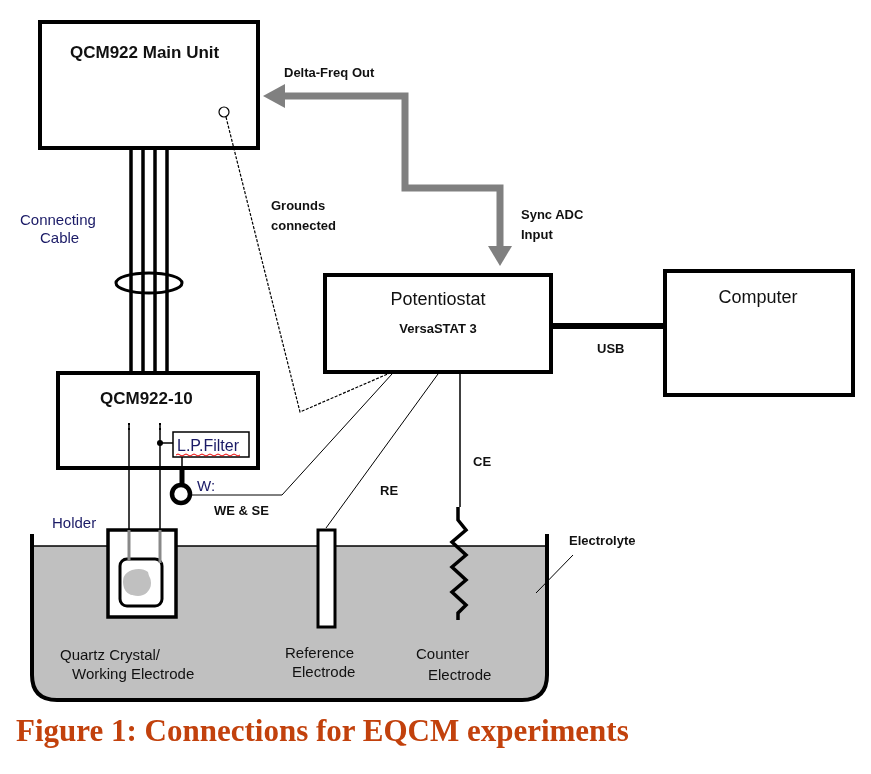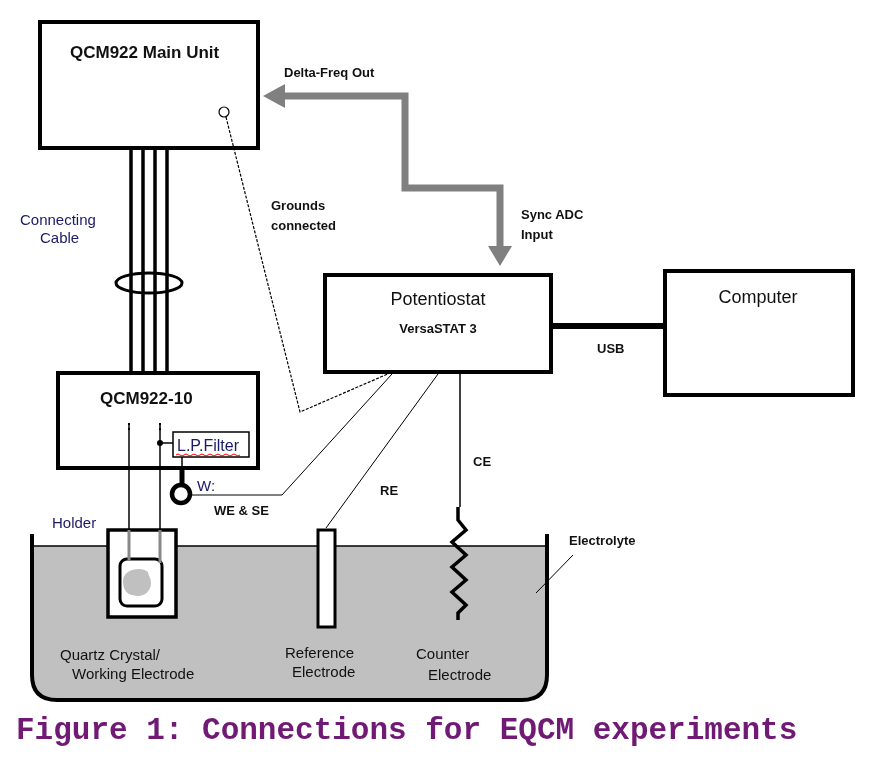--- a/index.html
+++ b/index.html
@@ -1,21 +1,21 @@
 <!DOCTYPE html>
 <html><head>
 <meta charset="utf-8">
 <style>
   html, body { margin:0; padding:0; background:#ffffff; }
   body { width:871px; height:774px; position:relative; overflow:hidden; font-family:"Liberation Sans", sans-serif; }
   svg { position:absolute; left:0; top:0; }
   .bold { font-family:"Liberation Sans", sans-serif; font-weight:bold; fill:#111; }
   .reg { font-family:"Liberation Sans", sans-serif; fill:#111; }
   .blue { font-family:"Liberation Sans", sans-serif; fill:#1a1a66; }
-  .caption { position:absolute; left:16px; top:713px; font-family:Liberation Mono, monospace; font-weight:bold; font-size:31px; color:#701a75; white-space:nowrap; }
+  .caption { position:absolute; left:16px; top:713px; font-family:Liberation Serif, serif; font-weight:bold; font-size:31px; color:#c2410c; white-space:nowrap; }
 </style>
 </head>
 <body>
 
 <svg width="871" height="774" viewBox="0 0 871 774">
 
   <path d="M32,546 L547,546 L547,675 Q547,700 522,700 L57,700 Q32,700 32,675 Z" fill="#c0c0c0" stroke="none"></path>
   <path d="M32,534 L32,675 Q32,700 57,700 L522,700 Q547,700 547,675 L547,534" fill="none" stroke="#000" stroke-width="4"></path>
   <line x1="32" y1="546" x2="547" y2="546" stroke="#000" stroke-width="1.5"></line>
 

